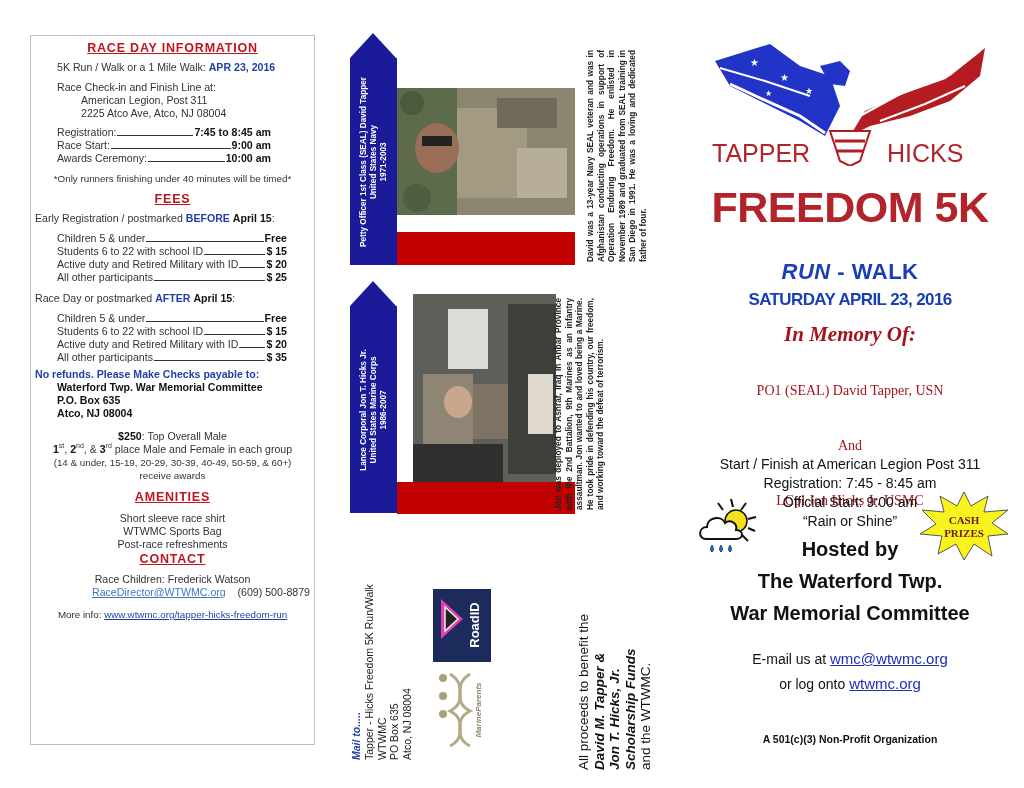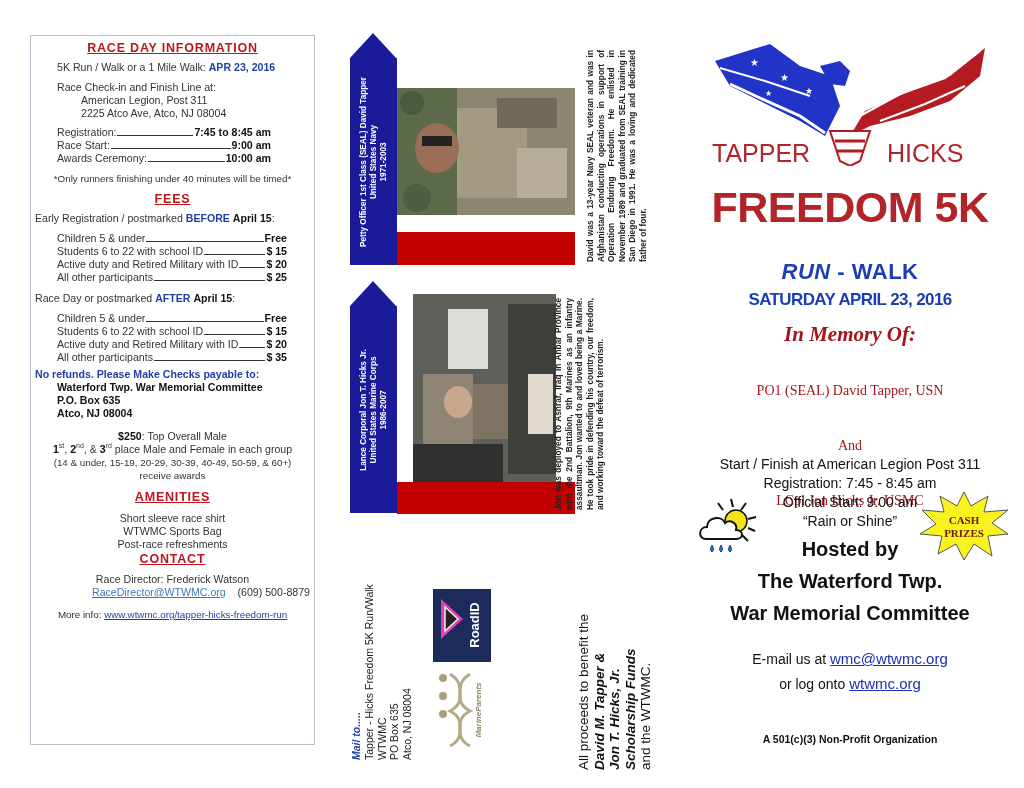--- a/index.html
+++ b/index.html
@@ -170,21 +170,21 @@
   </div>
   <div class="center small">(14 &amp; under, 15-19, 20-29, 30-39, 40-49, 50-59, &amp; 60+)</div>
   <div class="center small" style="margin-bottom:9px;">receive awards</div>
 
   <div class="sec-title" style="margin-bottom:8px;">AMENITIES</div>
   <div class="center">Short sleeve race shirt</div>
   <div class="center">WTWMC Sports Bag</div>
   <div class="center">Post-race refreshments</div>
 
   <div class="sec-title" style="margin:2px 0 7px 0;">CONTACT</div>
-  <div class="center">Race Director: Frederick Watson</div>
+  <div class="center">Race Children: Frederick Watson</div>
   <div class="center" style="margin-bottom:9px;text-align:right;">
     <span class="linklight">RaceDirector@WTWMC.org</span>
     &nbsp;&nbsp;&nbsp;<span>(609) 500-8879</span>
   </div>
   <div class="center small">
     <span>More info:</span> <span class="link">www.wtwmc.org/tapper-hicks-freedom-run</span>
   </div>
 </div>
 
 <div class="banner" style="top:58px; height:207px;">

